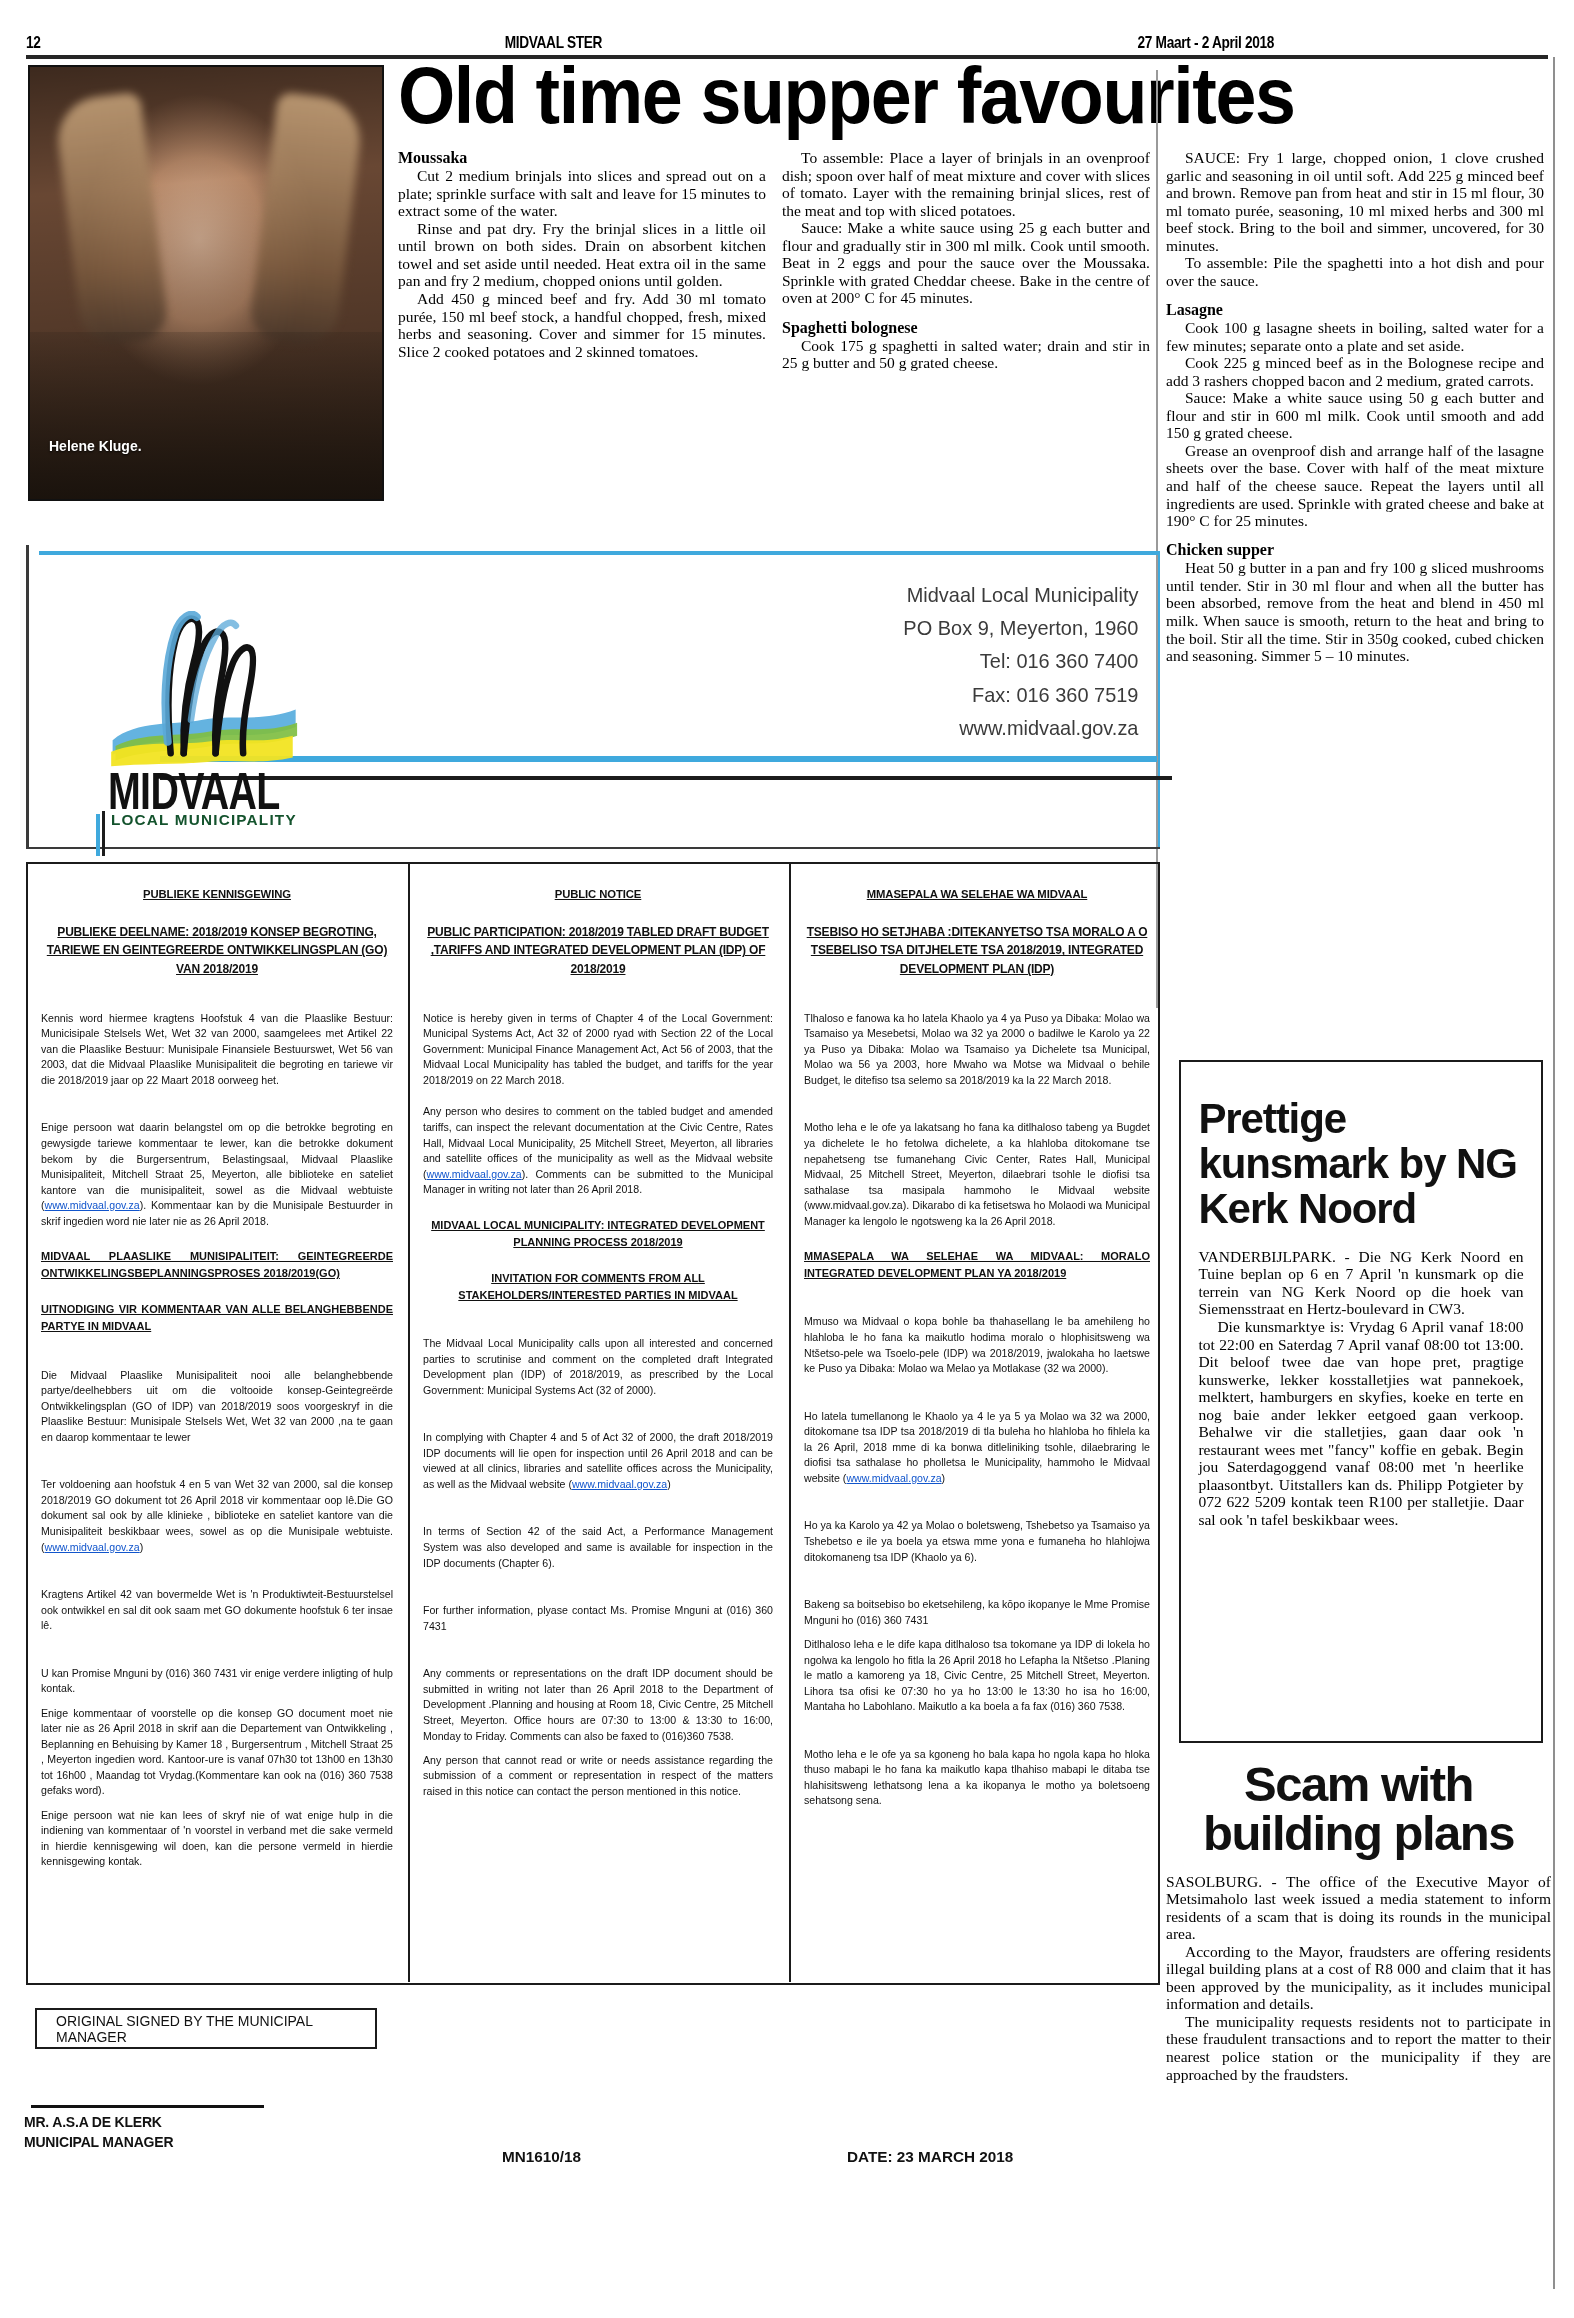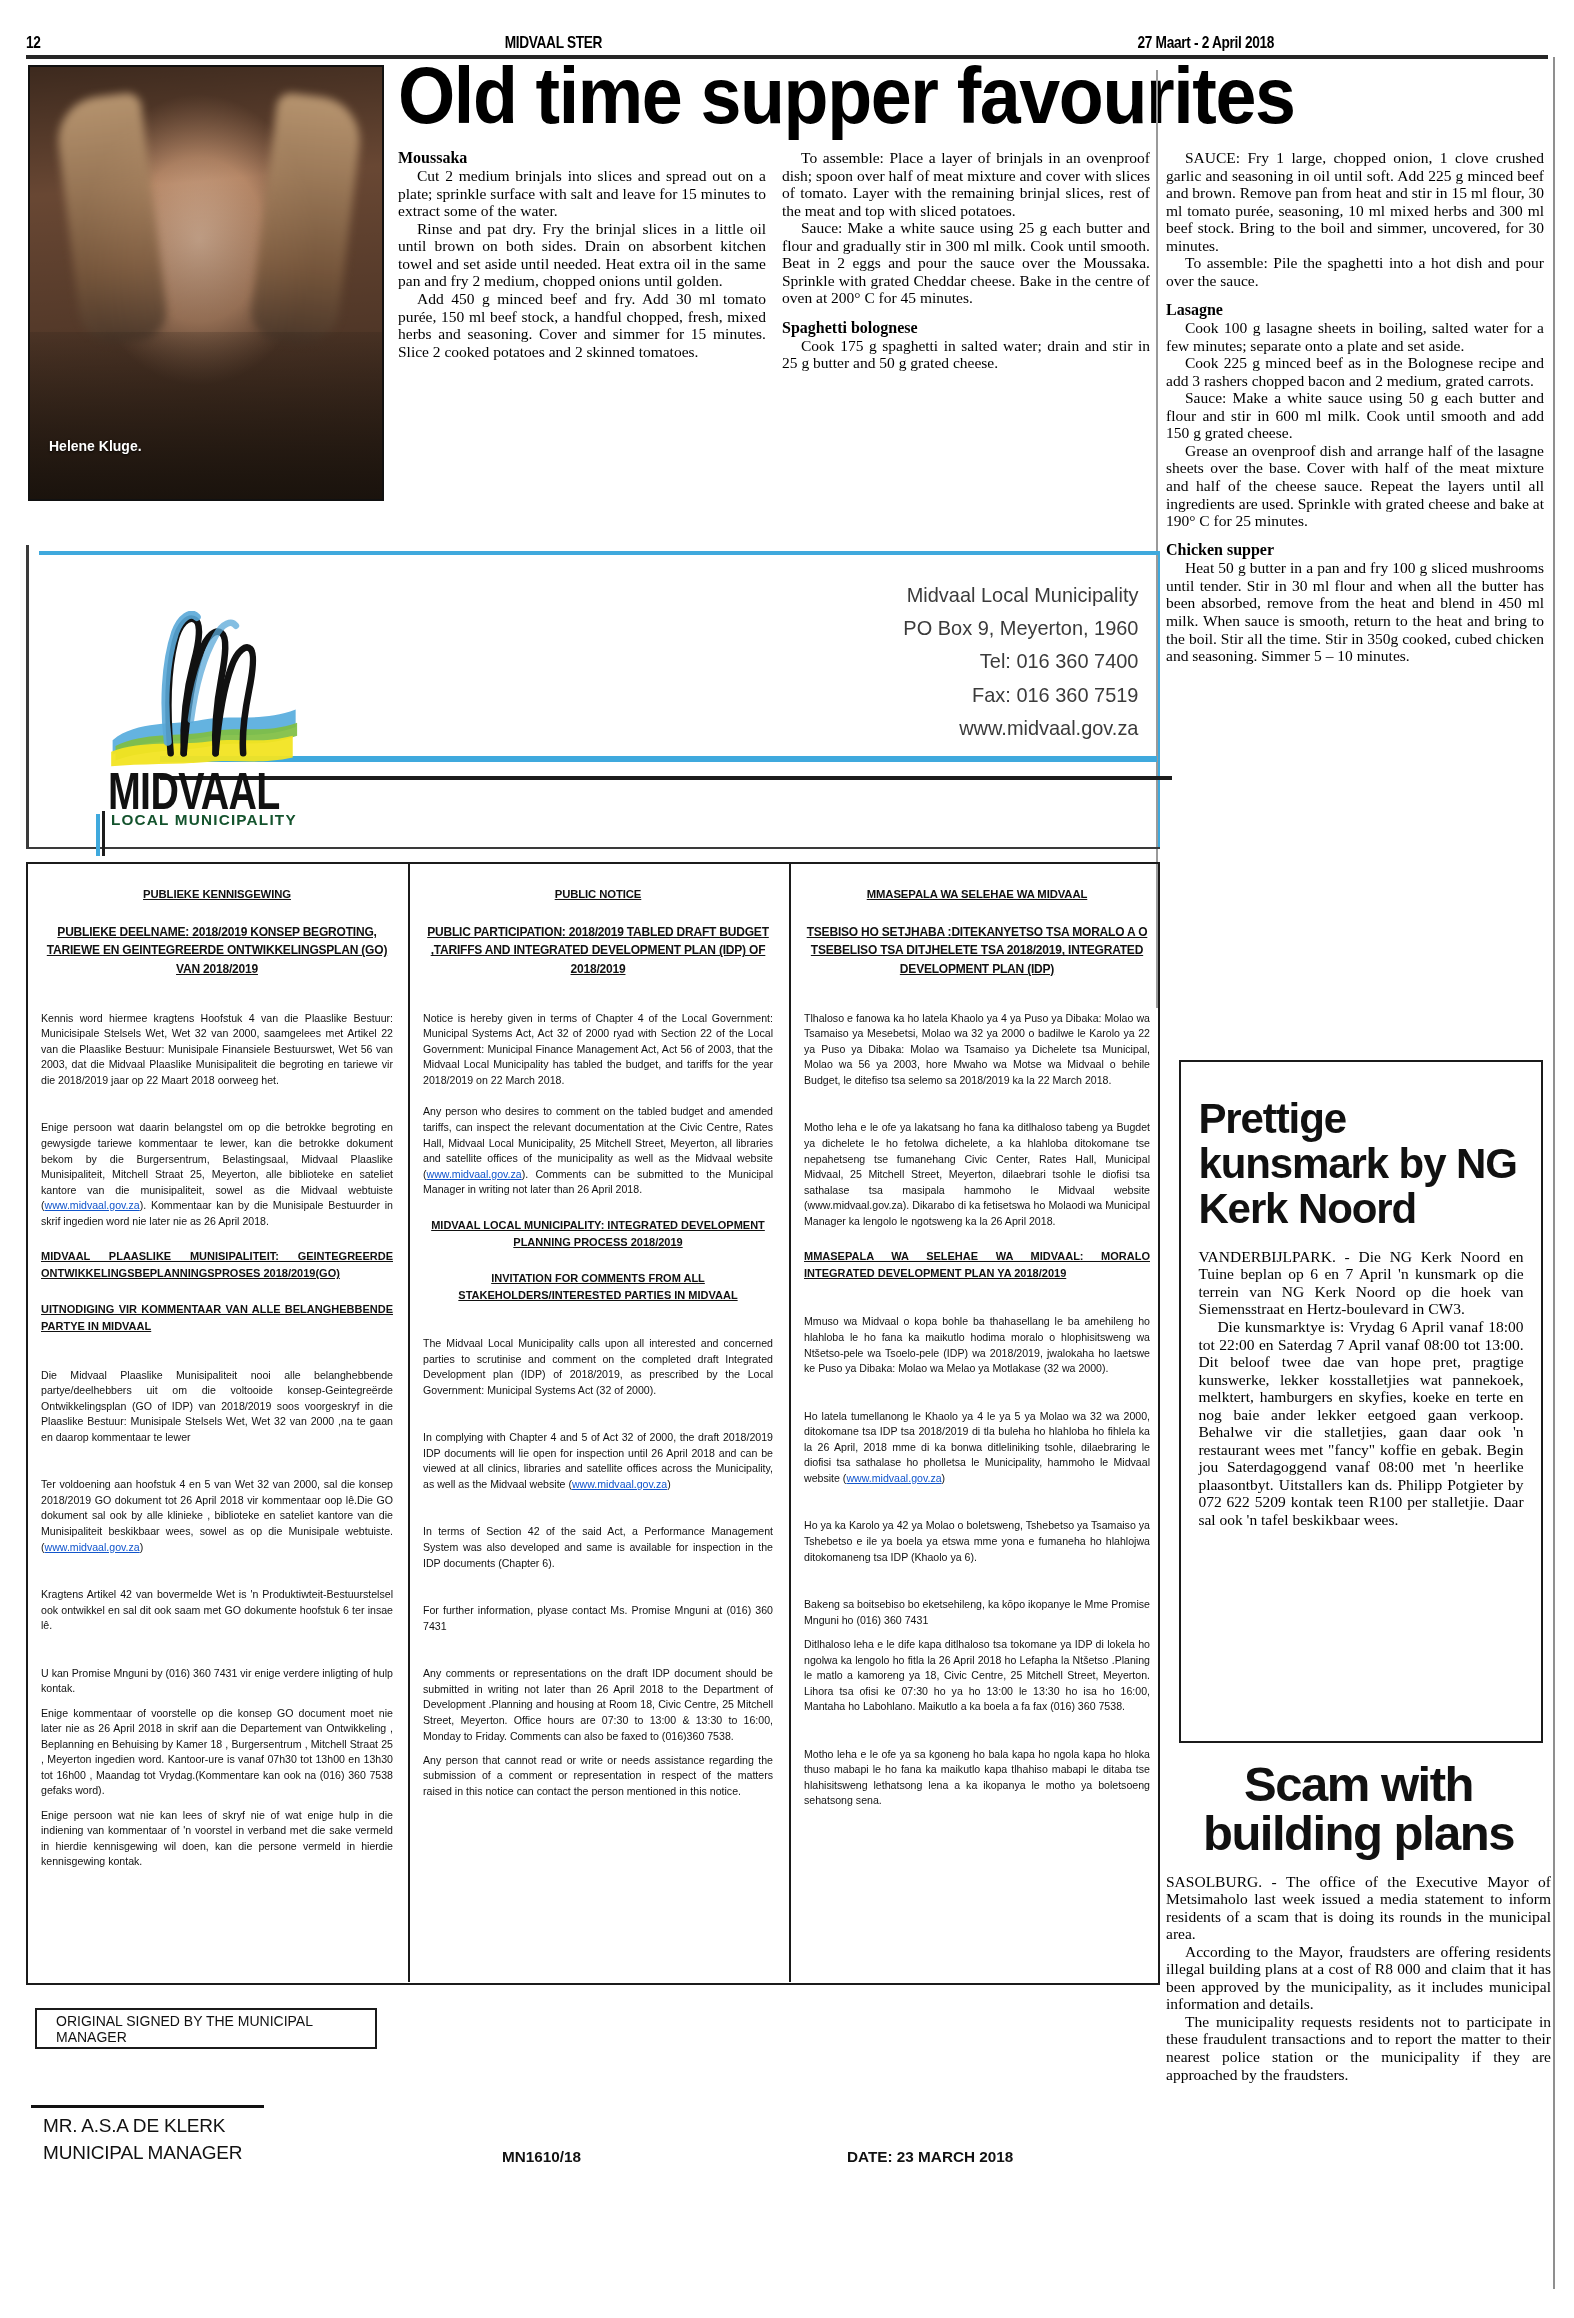--- a/index.html
+++ b/index.html
@@ -275,24 +275,24 @@
     color: #111;
   }
   .sig-line {
     position: absolute;
     left: 30.5px; top: 2105px;
     width: 233px; height: 2.9px;
     background: #111;
   }
   .sig-name {
     position: absolute;
-    left: 43px; top: 2113px;
-    font-family: "Liberation Sans", sans-serif;
-    font-weight: normal;
-    font-size: 19px;
+    left: 24px; top: 2113px;
+    font-family: "Liberation Sans", sans-serif;
+    font-weight: bold;
+    font-size: 14px;
     line-height: 1.42;
     letter-spacing: -0.2px;
     color: #111;
   }
   .foot-mn {
     position: absolute;
     left: 502px; top: 2148px;
     font-family: "Liberation Sans", sans-serif;
     font-weight: bold;
     font-size: 15.3px;

